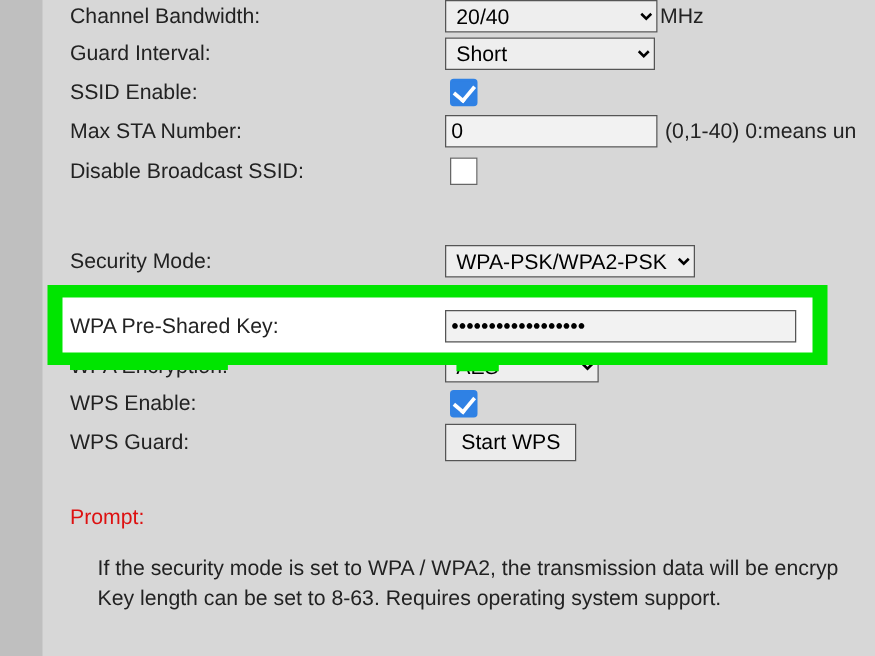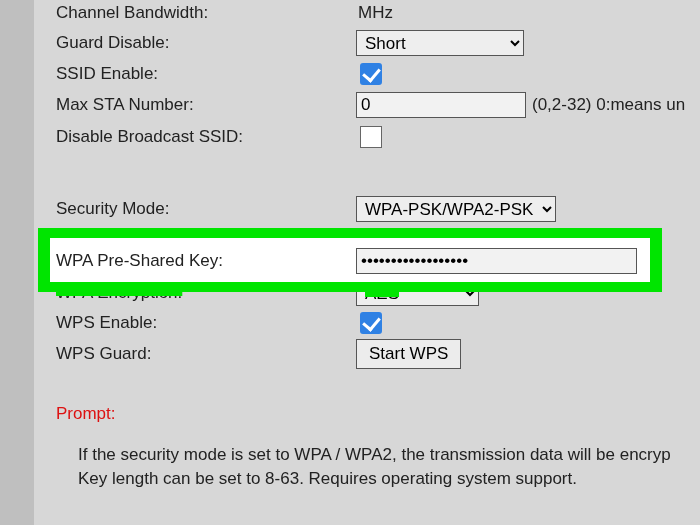--- a/index.html
+++ b/index.html
@@ -138,45 +138,48 @@
   option { background: #fff; }
 </style>
 </head>
 <body>
 
 <div class="panel">
 
   <div class="row" style="top:-2px">
     <span class="label">Channel Bandwidth:</span>
     <span class="control">
+      <select class="sel-bandwidth">
+        <option>20/40</option>
+      </select>
       <span class="post-text" style="margin-left:2px">MHz</span>
     </span>
   </div>
 
   <div class="row" style="top:28px">
-    <span class="label">Guard Disable:</span>
+    <span class="label">Guard Interval:</span>
     <span class="control">
       <select class="sel-guard">
         <option>Short</option>
       </select>
     </span>
   </div>
 
   <div class="row" style="top:59px">
     <span class="label">SSID Enable:</span>
     <span class="control">
       <input type="checkbox" class="bluechk" checked="" style="">
     </span>
   </div>
 
   <div class="row" style="top:90px">
     <span class="label">Max STA Number:</span>
     <span class="control">
       <input type="text" class="txt-maxsta" value="0" style="">
-      <span class="post-text">(0,2-32) 0:means un</span>
+      <span class="post-text">(0,1-40) 0:means un</span>
     </span>
   </div>
 
   <div class="row" style="top:122px">
     <span class="label">Disable Broadcast SSID:</span>
     <span class="control">
       <input type="checkbox" class="bluechk" style="">
     </span>
   </div>
 

